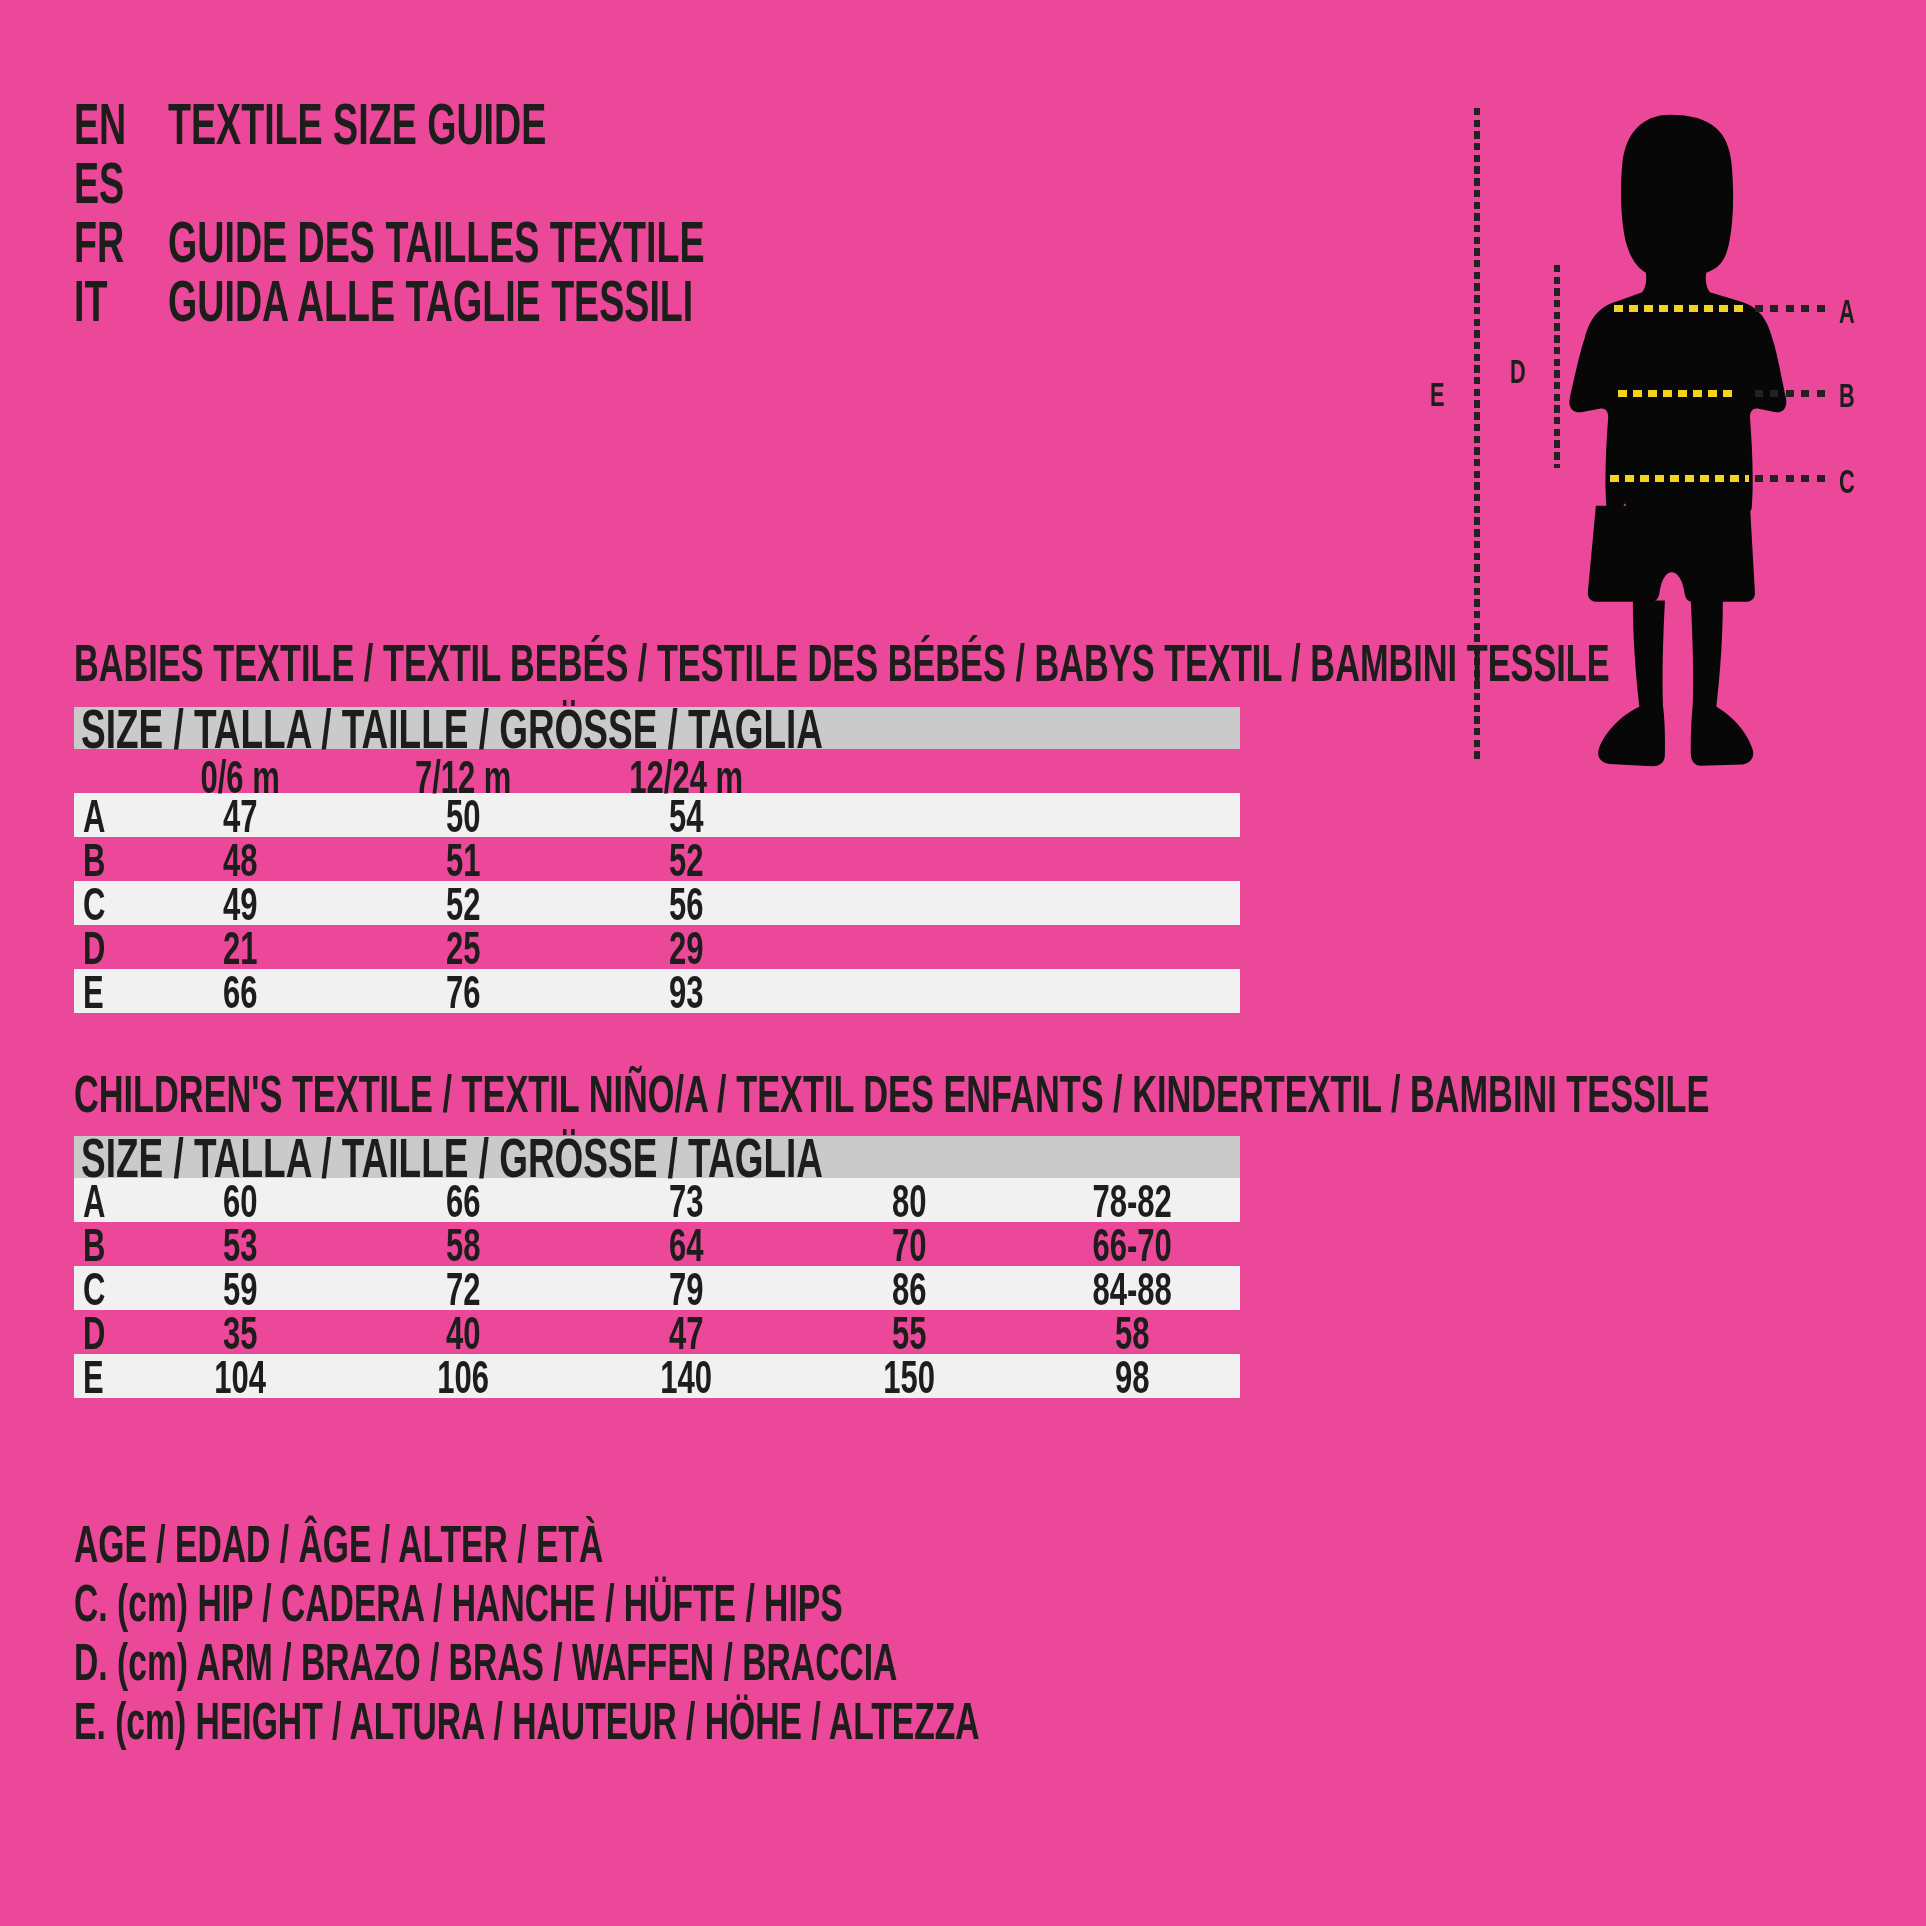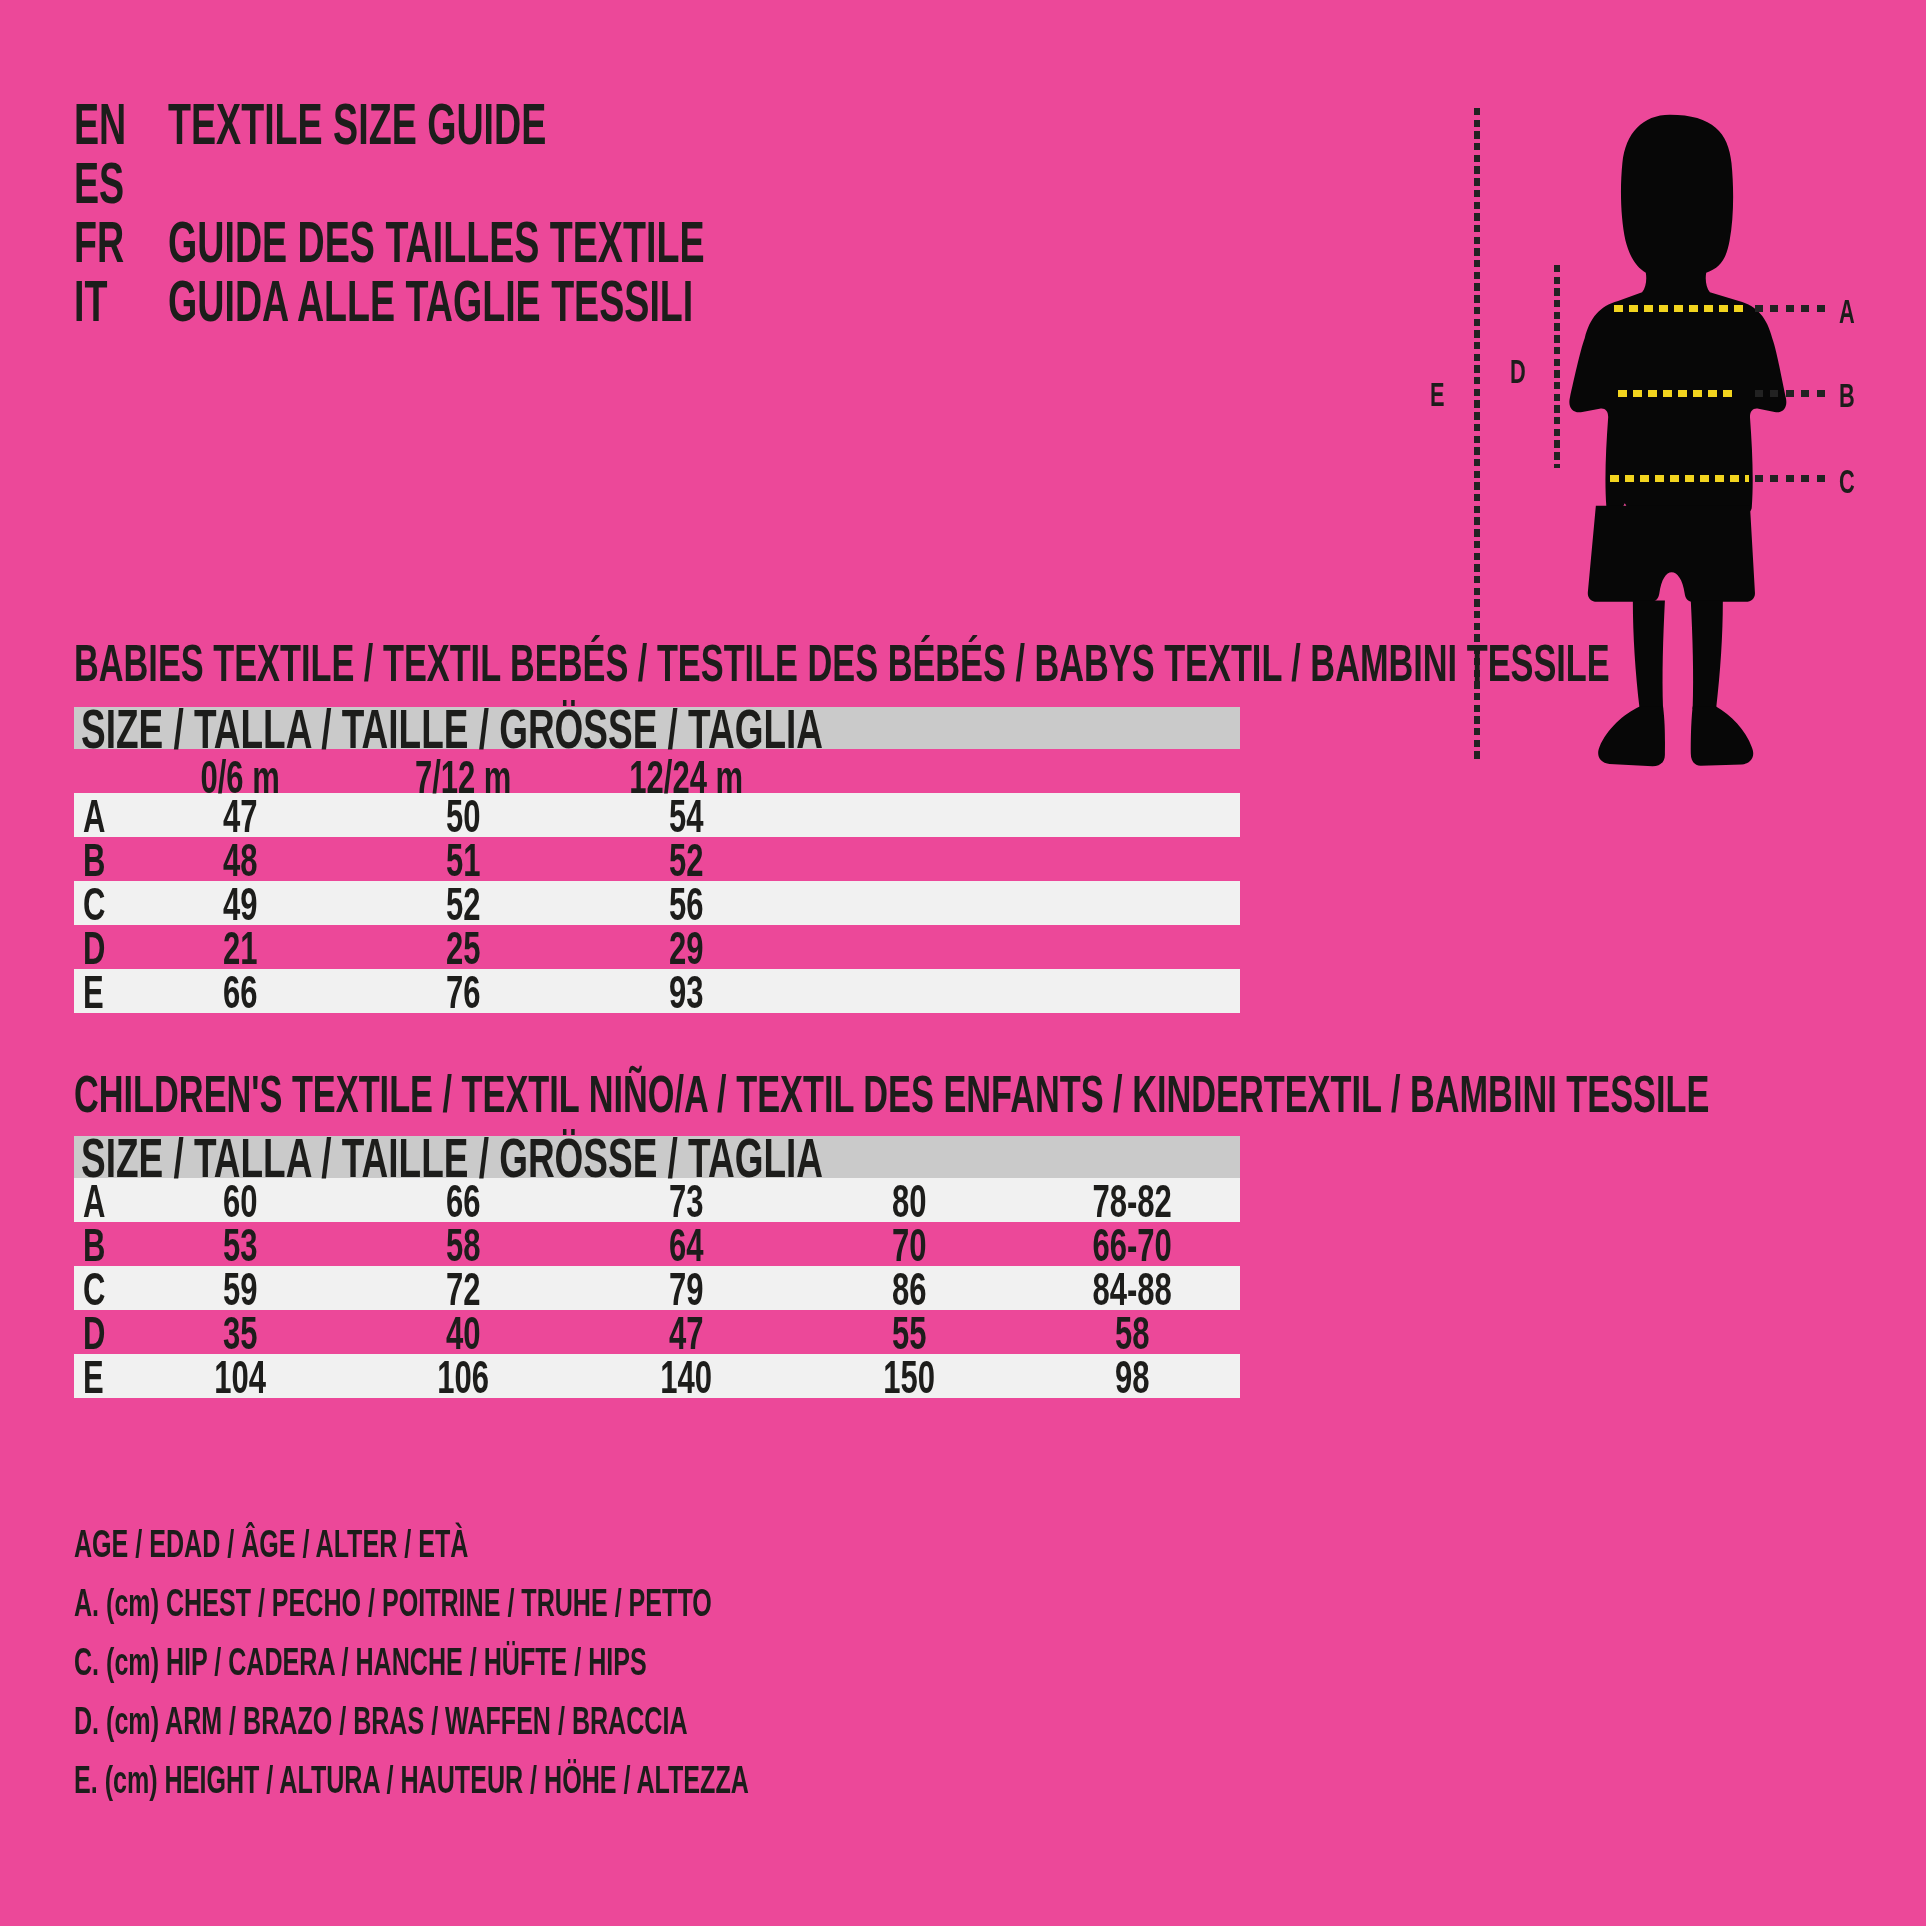--- a/index.html
+++ b/index.html
@@ -39,21 +39,21 @@
   .size-band{height:42px;background:var(--band);display:flex;align-items:center;
              padding-left:7.4px;box-sizing:border-box;font-size:56px;font-weight:700;}
   .col-header{height:44px;display:flex;align-items:flex-start;font-size:47px;font-weight:700;}
   .trow{height:44px;display:flex;align-items:center;font-size:47px;font-weight:700;}
   .trow.striped{background:var(--stripe);}
   .cell-label{width:55px;flex:0 0 55px;padding-left:8.6px;box-sizing:border-box;}
   .cell-val{width:223px;flex:0 0 223px;text-align:center;}
 
   
   .legend{position:absolute;left:74px;top:1515px;}
-  .legend-row{display:flex;height:59px;align-items:center;font-size:38px;font-weight:700;}
+  .legend-row{display:flex;height:59px;align-items:center;font-size:51px;font-weight:700;}
 
   
   .figure{position:absolute;left:1405px;top:99px;width:521px;height:696px;}
   .vline{position:absolute;width:5.5px;
          background-image:repeating-linear-gradient(180deg,var(--dots) 0 7.4px,transparent 7.4px 11.7px);}
   #line-e{left:69px;top:8.6px;height:651px;}
   #line-d{left:149px;top:166px;height:203px;}
   .hdots-y{position:absolute;height:6.8px;
            background-image:repeating-linear-gradient(90deg,var(--yellow) 0 8.6px,transparent 8.6px 15px);}
   .hdots-k{position:absolute;height:6.8px;
@@ -234,23 +234,20 @@
           </div>
         </div>
     </div>
   </section>
 
   <section class="legend" id="legend-list">
       <div class="legend-row">
         <span class="cx">AGE / EDAD / ÂGE / ALTER / ETÀ</span>
       </div>
       <div class="legend-row">
-        <span class="cx">A. (cm) CHEST / PECHO / POITRINE / TRUHE / PETTO</span>
-      </div>
-      <div class="legend-row">
         <span class="cx">C. (cm) HIP / CADERA / HANCHE / HÜFTE / HIPS</span>
       </div>
       <div class="legend-row">
         <span class="cx">D. (cm) ARM / BRAZO / BRAS / WAFFEN / BRACCIA</span>
       </div>
       <div class="legend-row">
         <span class="cx">E. (cm) HEIGHT / ALTURA / HAUTEUR / HÖHE / ALTEZZA</span>
       </div>
     </section>
 

